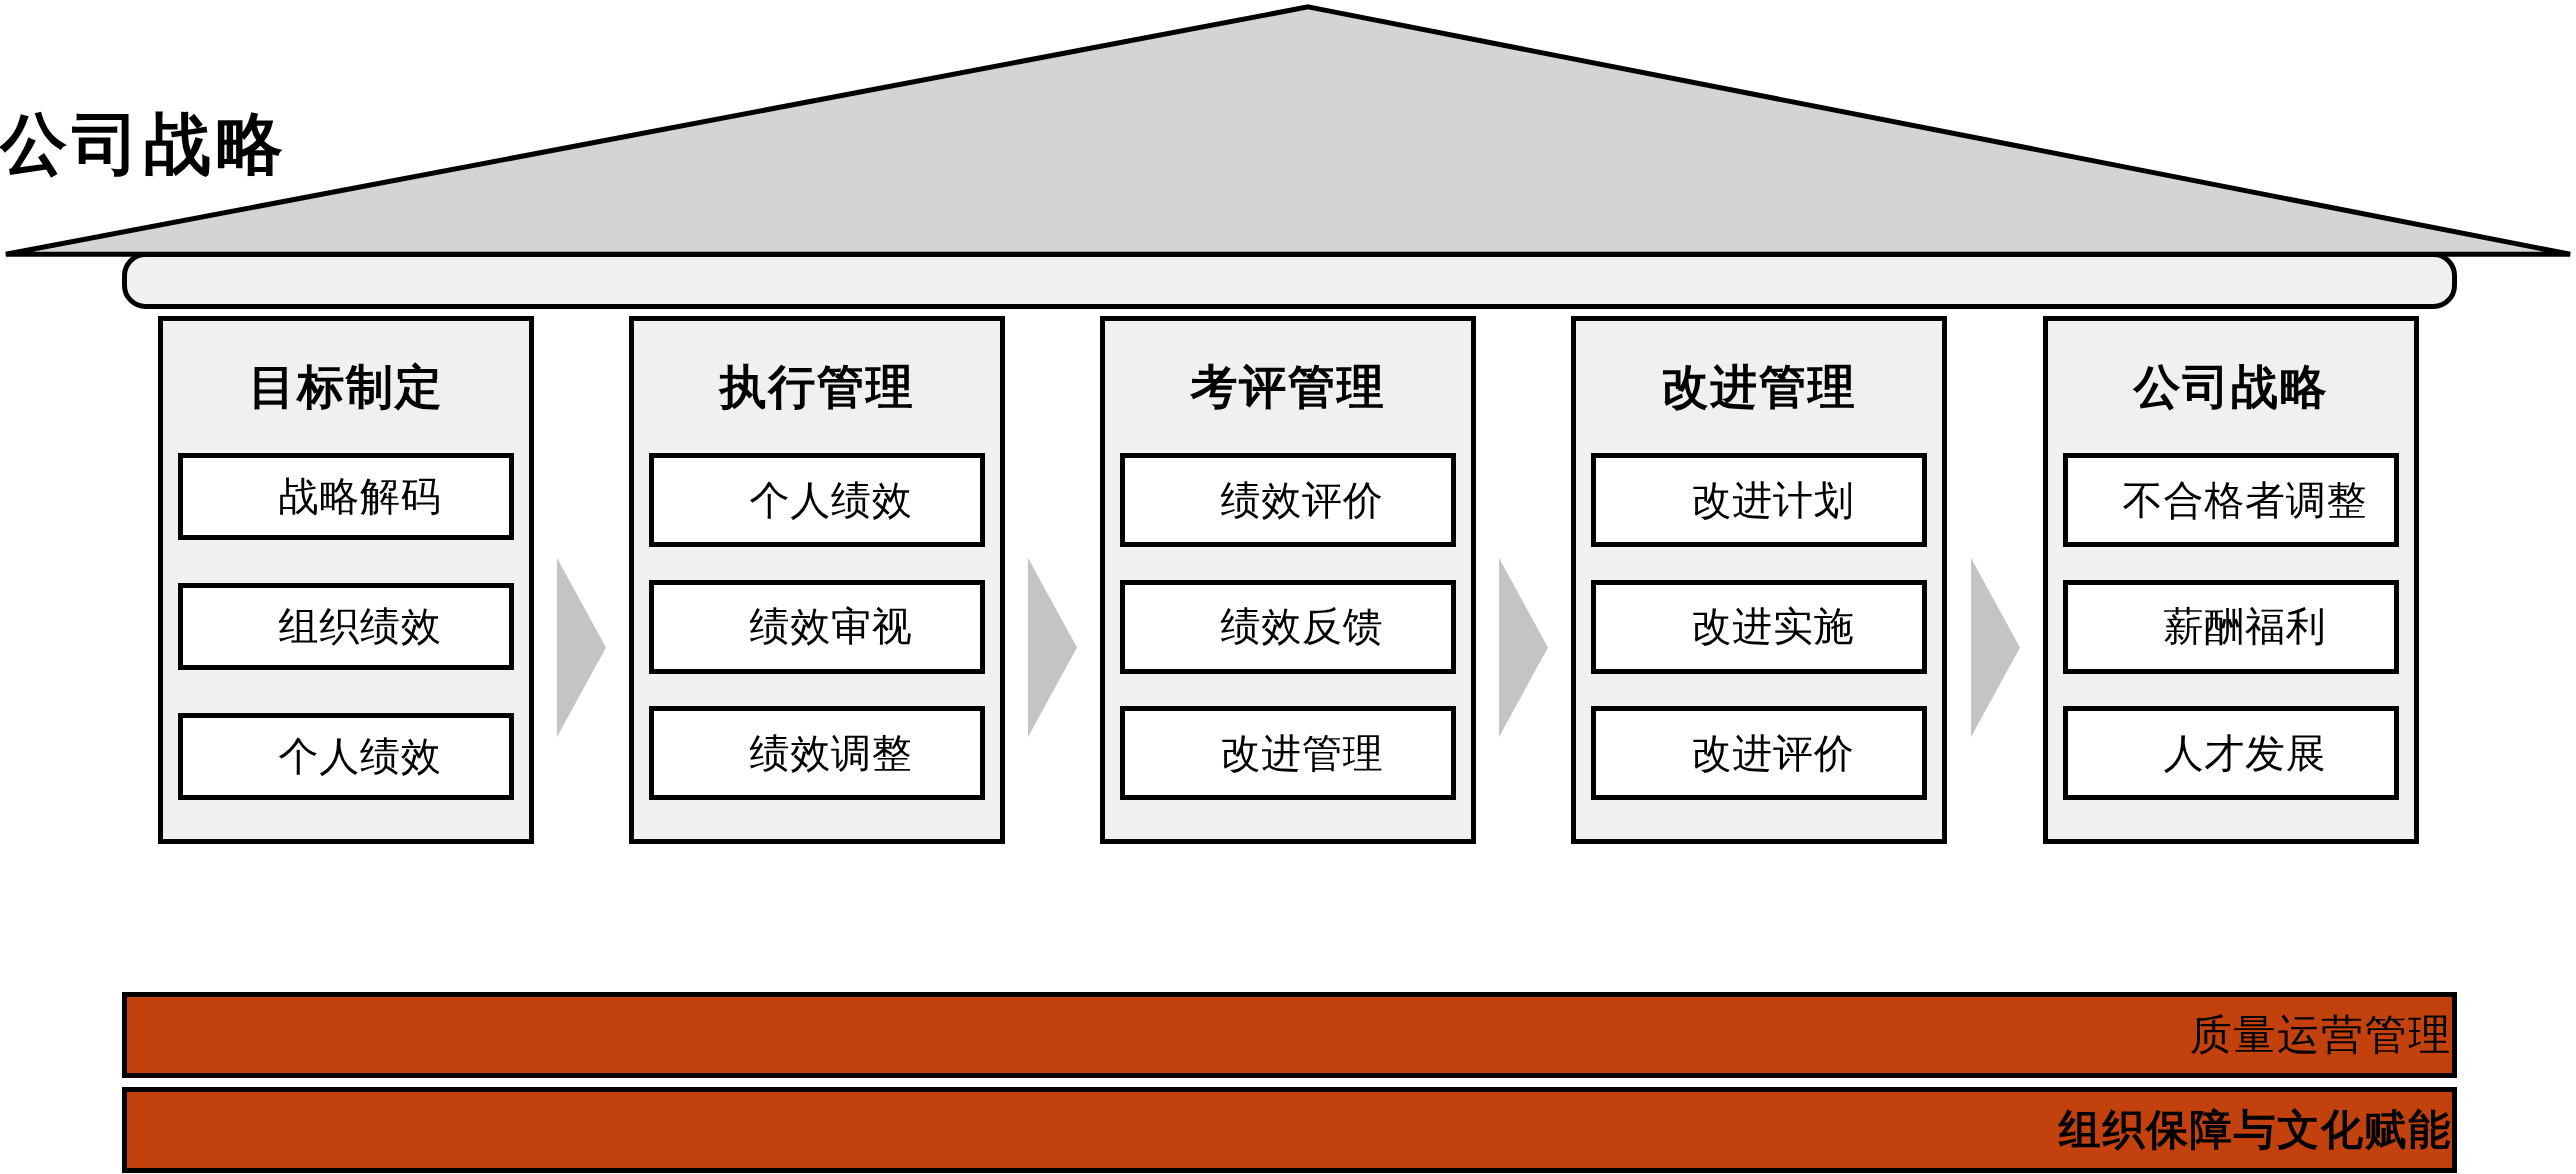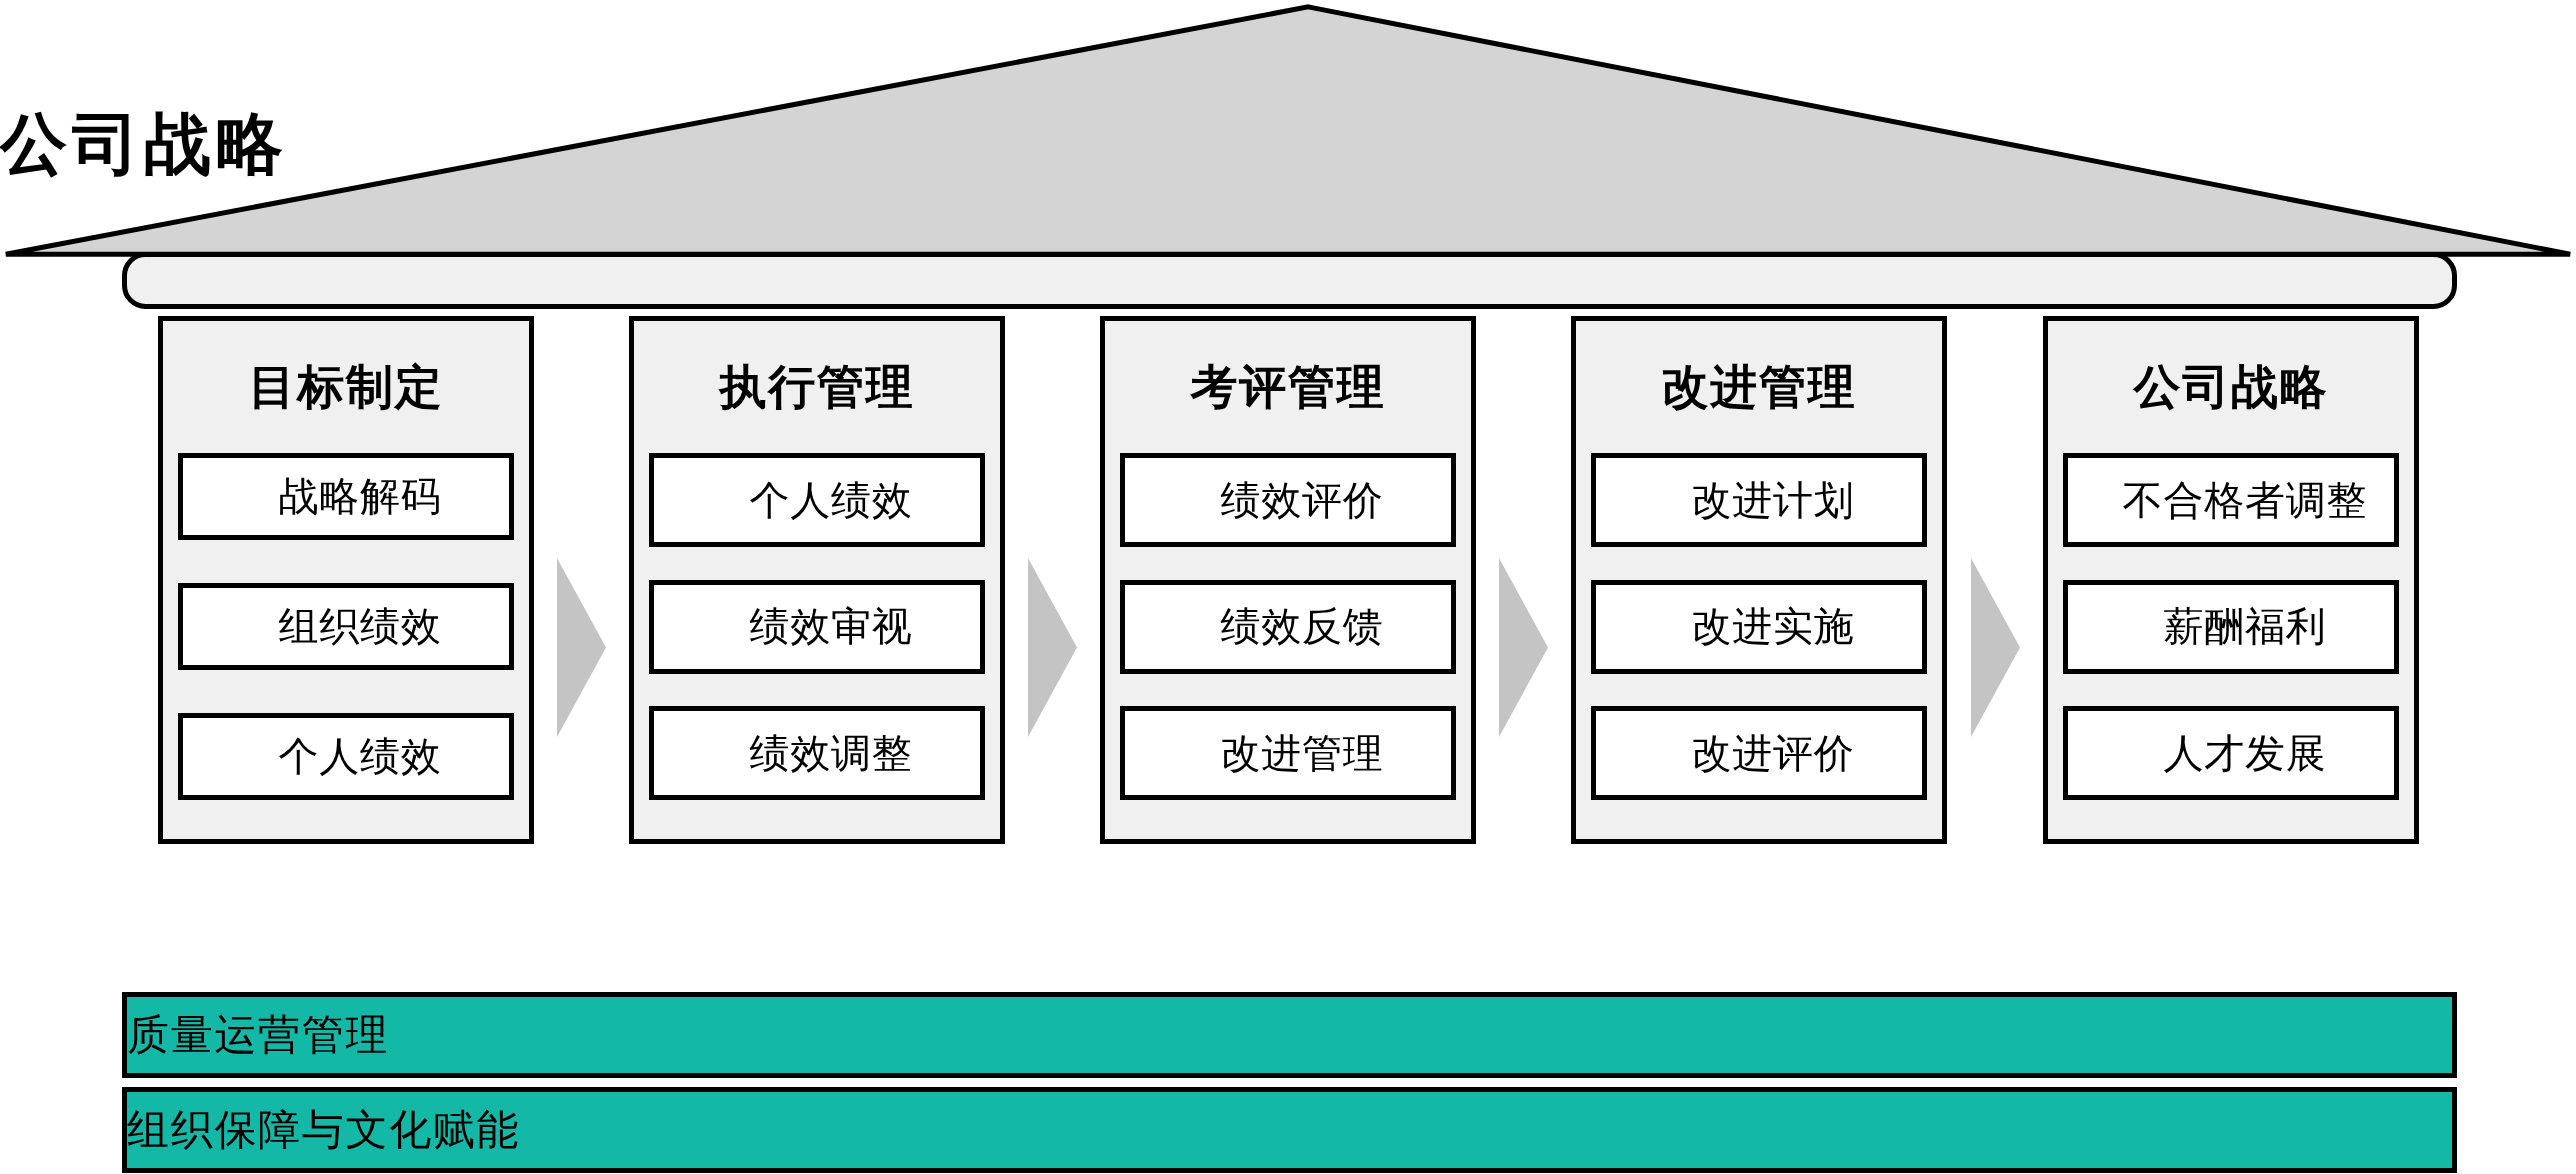--- a/index.html
+++ b/index.html
@@ -76,30 +76,30 @@
     width: 49px; height: 179px;
     background: #c4c4c4;
     -webkit-clip-path: polygon(0 0, 100% 50%, 0 100%);
     clip-path: polygon(0 0, 100% 50%, 0 100%);
   }
   .foundation {
     position: absolute;
     box-sizing: border-box;
     left: 122px;
     width: 2335px; height: 86px;
-    background: #14b8a6;
+    background: #c2410c;
     border: 5.9px solid #000;
     display: flex;
     align-items: center;
-    justify-content: flex-start;
+    justify-content: flex-end;
     font-size: 42px;
     letter-spacing: 1.7px;
   }
   .foundation.first { top: 992px; }
-  .foundation.second { top: 1087px; }
+  .foundation.second { top: 1087px; font-weight: bold; }
 </style>
 </head>
 <body>
 
 <div class="canvas">
 
   <svg class="roof-svg" width="2576" height="262" viewBox="0 0 3072 312">
     <polygon points="1560,8 3065,303 7,303" fill="#d4d4d4" stroke="#000000" stroke-width="6"></polygon>
   </svg>
   <div class="roof-title">公司战略</div>

